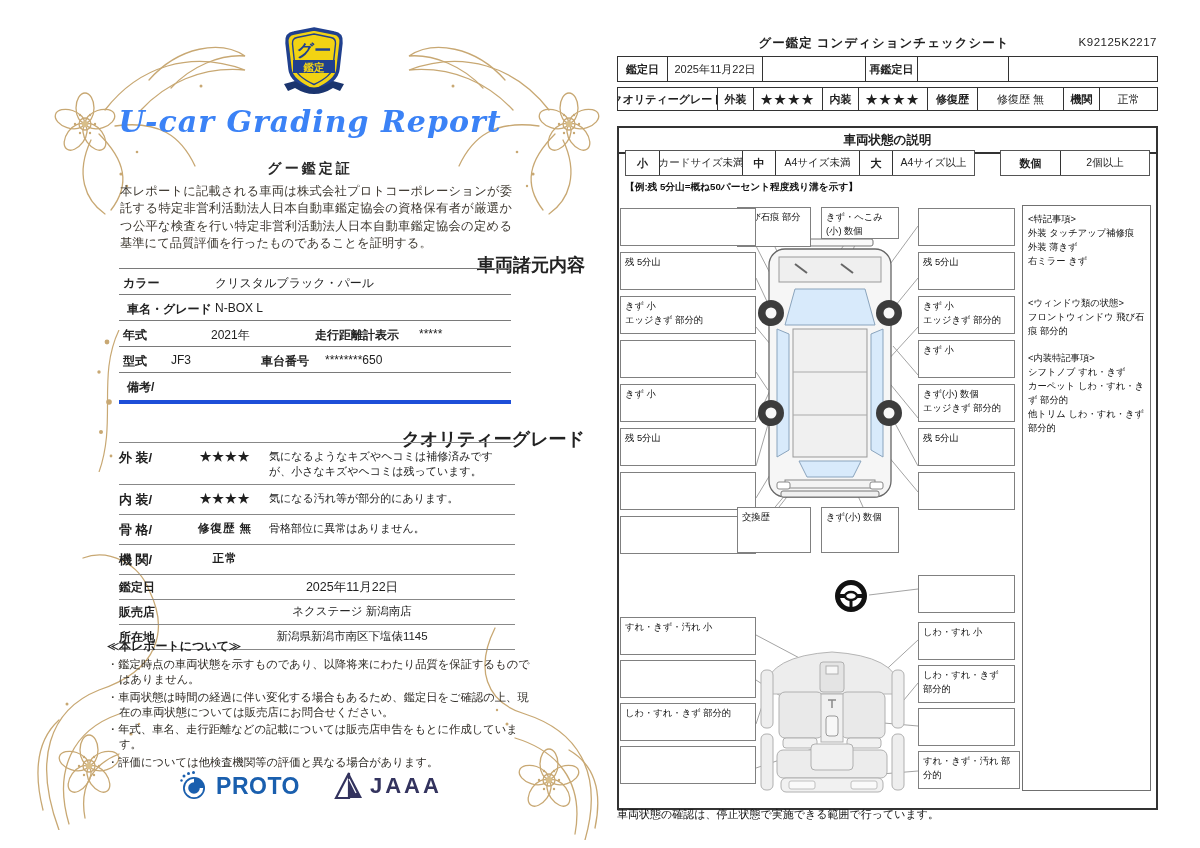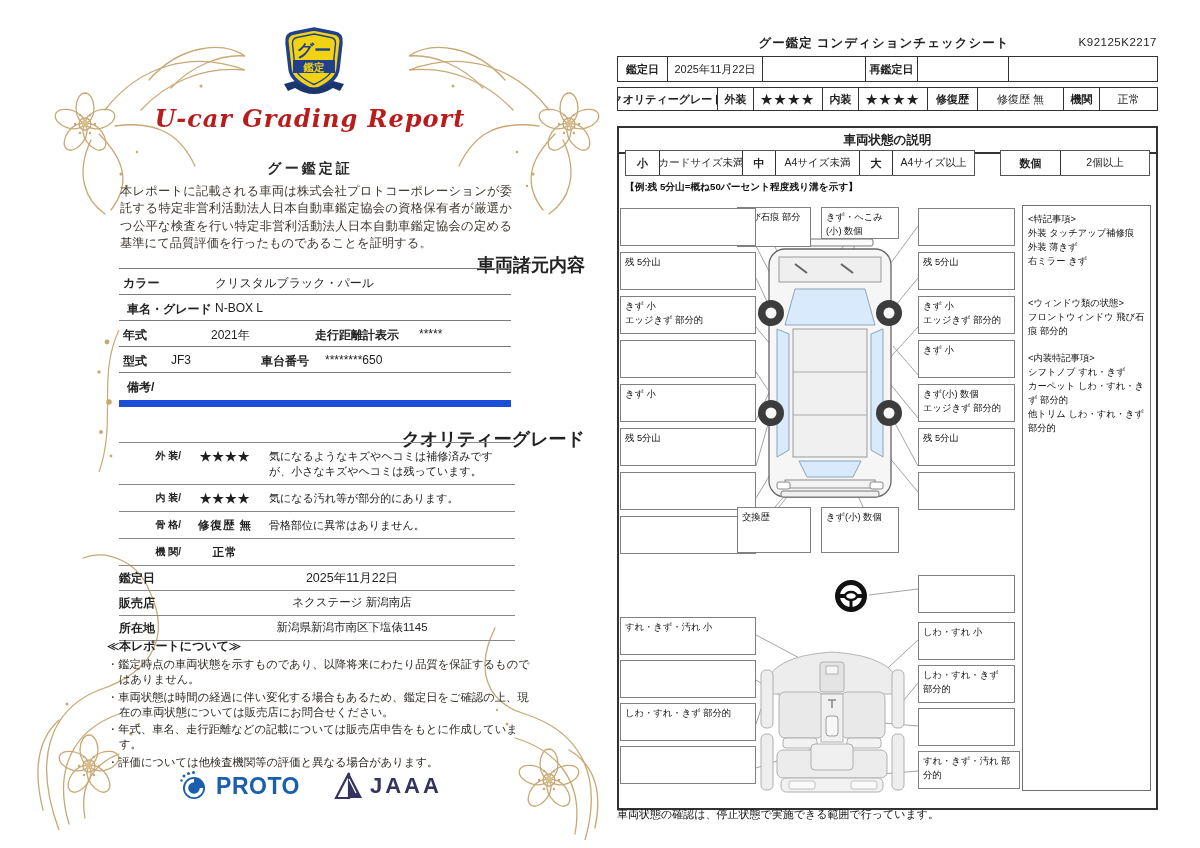--- a/index.html
+++ b/index.html
@@ -5,33 +5,33 @@
   html,body{margin:0;padding:0;background:#ffffff;}
   .canvas{position:relative;width:1200px;height:848px;background:#ffffff;overflow:hidden;
           font-family:"Liberation Sans",sans-serif;color:#1f1f1f;}
   .page{position:absolute;}
   
   .page-left{left:35px;top:10px;width:550px;height:830px;}
   .fl{position:absolute;pointer-events:none;}
   .badge{position:absolute;left:246px;top:16px;width:66px;height:74px;}
   .lp-title{position:absolute;left:0;top:94px;width:100%;text-align:center;
             font-family:"DejaVu Serif",serif;font-style:italic;font-weight:bold;
-            font-size:24px;color:#b91c1c;letter-spacing:1px;}
+            font-size:30px;color:#3b82f6;letter-spacing:1px;}
   .lp-subtitle{position:absolute;left:0;top:150px;width:100%;text-align:center;
                font-size:14px;font-weight:bold;color:#2a2a2a;letter-spacing:3px;}
   .lp-intro{position:absolute;left:85px;top:173px;width:392px;font-size:12.3px;
             line-height:1.42;color:#3c372f;text-align:justify;}
   .lp-h{position:absolute;width:100%;text-align:right;font-size:18px;font-weight:bold;color:#222;}
   .spec{position:absolute;left:84px;top:258px;width:392px;font-size:12px;color:#222;}
   .spec-row{position:relative;border-top:1px solid #7a7a7a;height:25px;}
-  .spec-row.last{border-bottom:7px solid #1d4ed8;height:27px;}
+  .spec-row.last{border-bottom:4px solid #1d4ed8;height:27px;}
   .spec-row span{position:absolute;top:6px;white-space:nowrap;}
   .grades{position:absolute;left:84px;top:432px;width:396px;}
   .grade-row{display:flex;border-top:1px solid #888;padding:6px 0 5px;}
-  .grade-row .gl{width:62px;font-size:10px;font-weight:bold;flex:none;text-align:right;}
+  .grade-row .gl{width:62px;font-size:13px;font-weight:bold;flex:none;}
   .grade-row .gv{width:88px;font-size:13px;font-weight:bold;flex:none;text-align:center;letter-spacing:1px;}
   .grade-row .gv.small{font-size:11.5px;}
   .grade-row .gd{flex:1;font-size:11px;line-height:1.35;color:#222;}
   .meta-row{display:flex;border-top:1px solid #888;padding:4px 0 3px;}
   .meta-row .ml{width:70px;font-size:12px;font-weight:bold;flex:none;}
   .meta-row .mv{flex:1;text-align:center;font-size:11.5px;}
   .meta-bottom{border-top:1px solid #888;}
   .lp-notes{position:absolute;left:72px;top:628px;width:424px;}
   .lp-notes .nh{font-size:12px;font-weight:bold;margin-bottom:2px;}
   .lp-notes ul{margin:0;padding:0;list-style:none;}

